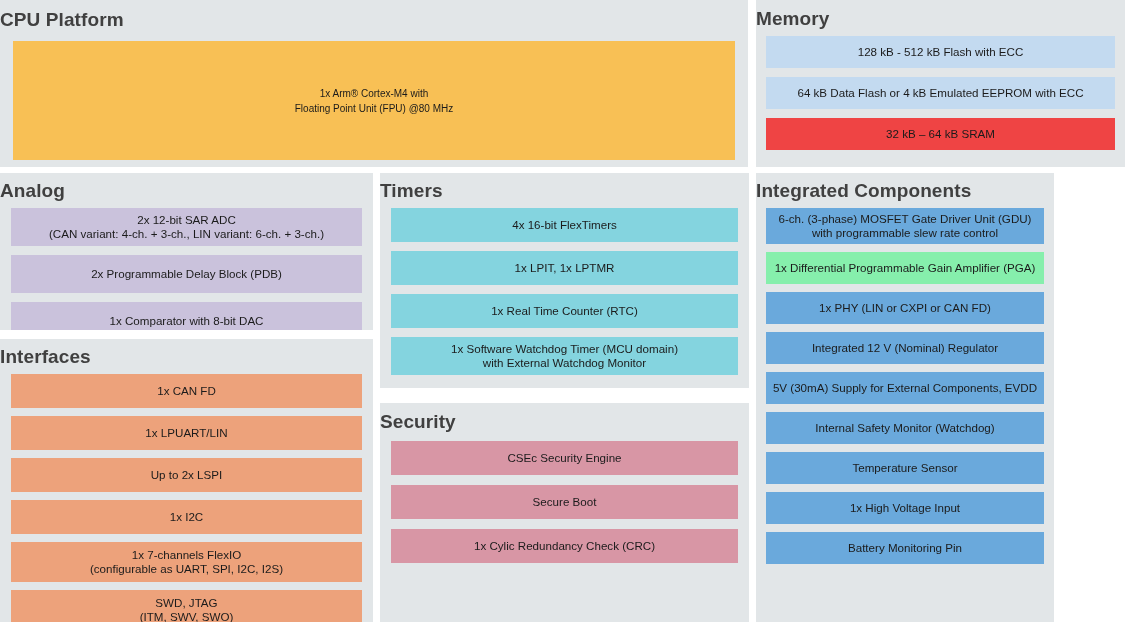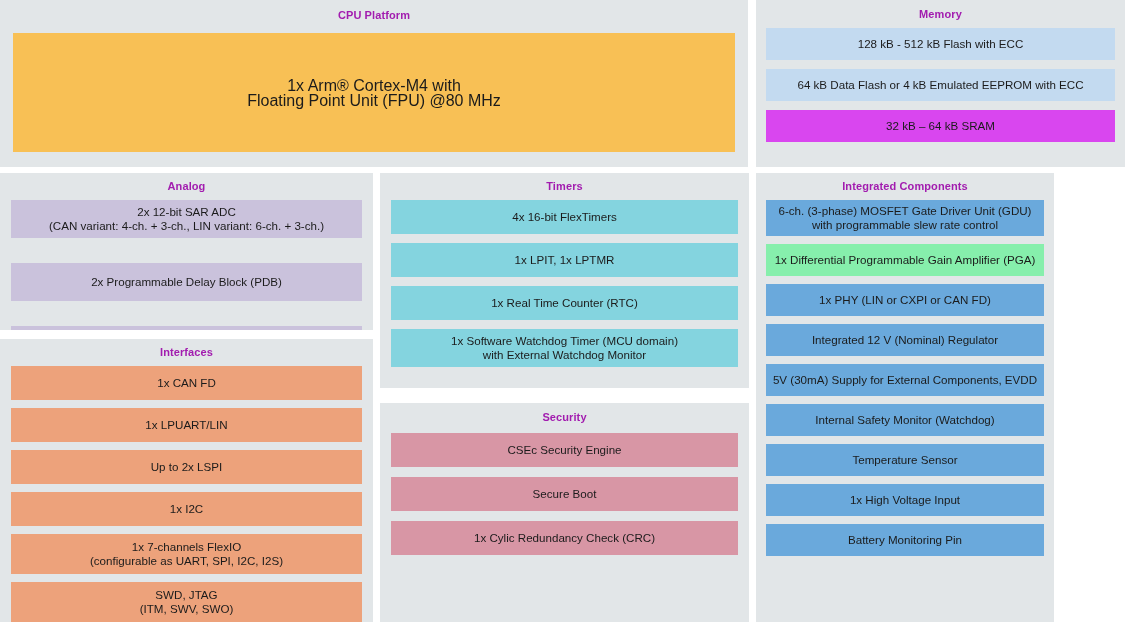--- a/index.html
+++ b/index.html
@@ -21,24 +21,23 @@
     background: #ffffff;
   }
   .panel {
     position: absolute;
     background: #e2e6e8;
     box-sizing: border-box;
     padding: 0;
     overflow: hidden;
   }
   .panel-title {
-    font-size: 11px;
+    font-size: 19px;
     font-weight: bold;
-    text-align: center;
-    color: #a21caf;
+    color: #404040;
     letter-spacing: 0.1px;
     line-height: 1;
   }
   .blocks {
     display: flex;
     flex-direction: column;
   }
   .block {
     box-sizing: border-box;
     display: flex;
@@ -56,21 +55,21 @@
   #panel-cpu {
     left: 0px;
     top: 0px;
     width: 748px;
     height: 167px;
   }
   #panel-cpu .panel-title { padding-top: 10px; }
   #panel-cpu .blocks { padding: 12px 13px 13px 13px; }
   #panel-cpu .block {
     height: 119px;
-    font-size: 16px;
+    font-size: 10px;
     line-height: 15px;
   }
 
   
   #panel-memory {
     left: 756px;
     top: 0px;
     width: 369px;
     height: 167px;
   }
@@ -79,21 +78,21 @@
   #panel-memory .block { height: 32px; }
 
   
   #panel-analog {
     left: 0px;
     top: 173px;
     width: 373px;
     height: 157px;
   }
   #panel-analog .panel-title { padding-top: 8px; }
-  #panel-analog .blocks { padding: 8px 11px 0 11px; gap: 25px; }
+  #panel-analog .blocks { padding: 8px 11px 0 11px; gap: 9px; }
   #panel-analog .block { height: 38px; }
 
   
   #panel-interfaces {
     left: 0px;
     top: 339px;
     width: 373px;
     height: 283px;
   }
   #panel-interfaces .panel-title { padding-top: 8px; }
@@ -147,21 +146,21 @@
       <div class="block" style="background:#f8c055">1x Arm® Cortex-M4 with
 Floating Point Unit (FPU) @80 MHz</div>
     </div>
   </section>
 
   <section class="panel" id="panel-memory">
     <div class="panel-title">Memory</div>
     <div class="blocks">
       <div class="block" style="background:#c3daf0">128 kB - 512 kB Flash with ECC</div>
       <div class="block" style="background:#c3daf0">64 kB Data Flash or 4 kB Emulated EEPROM with ECC</div>
-      <div class="block" style="background:#d946ef">32 kB – 64 kB SRAM</div>
+      <div class="block" style="background:#ef4444">32 kB – 64 kB SRAM</div>
     </div>
   </section>
 
   <section class="panel" id="panel-analog">
     <div class="panel-title">Analog</div>
     <div class="blocks">
       <div class="block" style="background:#cac2dc">2x 12-bit SAR ADC
 (CAN variant: 4-ch. + 3-ch., LIN variant: 6-ch. + 3-ch.)</div>
       <div class="block" style="background:#cac2dc">2x Programmable Delay Block (PDB)</div>
       <div class="block" style="background:#cac2dc">1x Comparator with 8-bit DAC</div>

